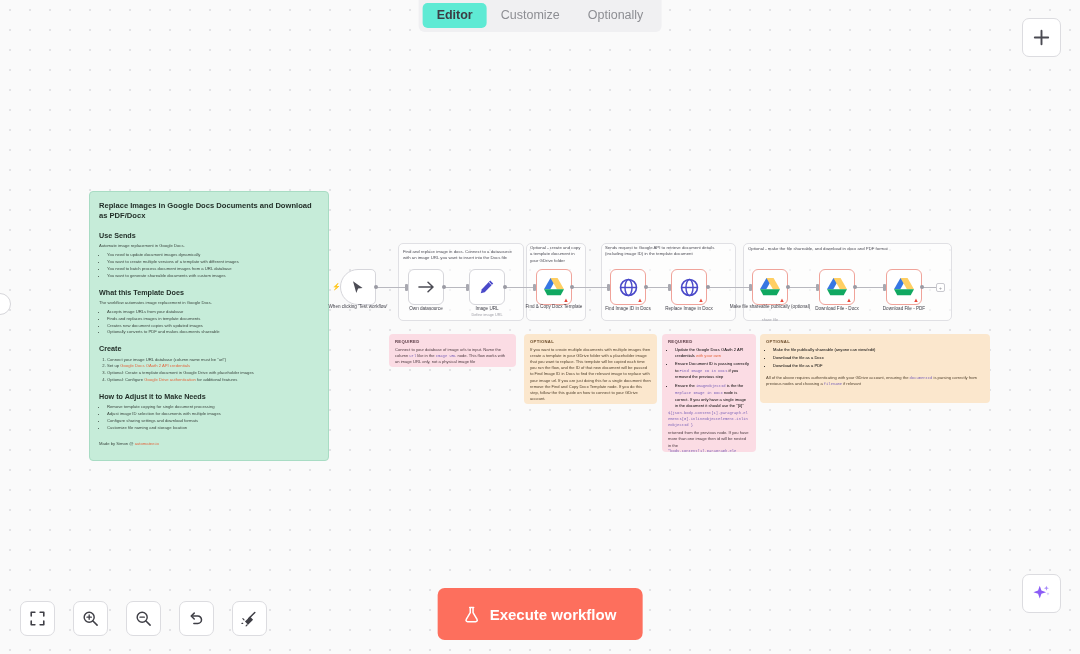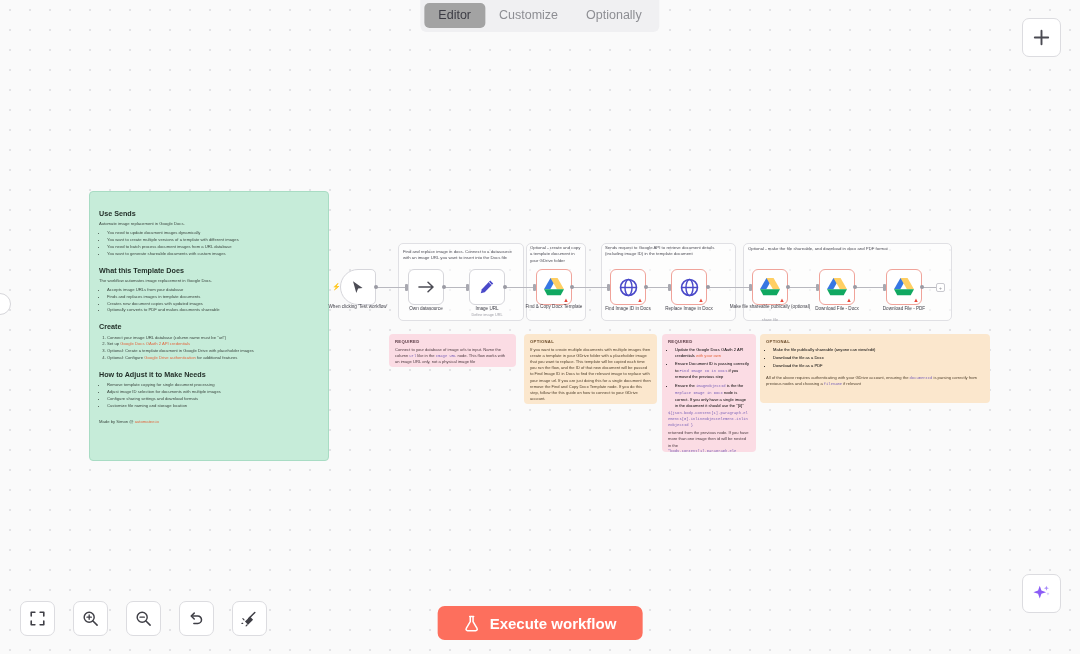--- a/index.html
+++ b/index.html
@@ -26,21 +26,21 @@
     padding: 4px;
     height: 62px;
     z-index: 40;
   }
   .tab {
     font-size: 12.5px; color: #8d8e93;
     padding: 6px 14px 7px; border-radius: 5px;
     line-height: 1; white-space: nowrap; cursor: pointer;
     background: transparent;
   }
-  .tab.active { background: #a3a3a3; color: #3c3c44; font-weight: 400; }
+  .tab.active { background: #5eead4; color: #3c3c44; font-weight: 700; }
 
   
   .fab {
     position: absolute; background: #ffffff;
     border: 1px solid #dcdce0; border-radius: 7px;
     display: flex; align-items: center; justify-content: center;
     cursor: pointer; z-index: 30;
   }
   #add-node-btn { top: 18px; right: 19px; width: 39px; height: 39px; }
   #ai-assist-btn { bottom: 41px; right: 19px; width: 39px; height: 39px; }
@@ -55,21 +55,21 @@
     border: 1px solid #dcdce0; border-radius: 7px;
     display: flex; align-items: center; justify-content: center;
     cursor: pointer;
   }
   
   #execute-btn {
     position: absolute; left: 50%; transform: translateX(-50%);
     bottom: 14px;
     background: #fd6f5d; color: #fff;
     border: none; border-radius: 7px;
-    height: 34px; padding: 0 26px;
+    height: 52px; padding: 0 26px;
     display: flex; align-items: center; gap: 10px;
     font-size: 15px; font-weight: 600; cursor: pointer;
     font-family: "Liberation Sans", sans-serif;
     z-index: 30;
   }
 
   
   #left-stub {
     position: absolute; left: -11px; top: 293px;
     width: 22px; height: 22px; border-radius: 50%;
@@ -234,20 +234,21 @@
 </div>
 
 <button id="execute-btn">
   <svg width="16" height="17" viewBox="0 0 16 17">
     <path d="M6 1.5h4M6.6 1.5v5.2L2.6 13.4a1.5 1.5 0 0 0 1.3 2.3h8.2a1.5 1.5 0 0 0 1.3-2.3L9.4 6.7V1.5" stroke="#ffffff" stroke-width="1.5" fill="none" stroke-linecap="round" stroke-linejoin="round"></path>
   </svg>
   <span>Execute workflow</span>
 </button>
 
 <div id="sticky-note">
+  <h1>Replace Images in Google Docs Documents and Download as PDF/Docx</h1>
 
   <h2>Use Sends</h2>
   <p class="intro">Automate image replacement in Google Docs.</p>
   <ul>
     <li>You need to update document images dynamically</li>
     <li>You want to create multiple versions of a template with different images</li>
     <li>You need to batch process document images from a URL database</li>
     <li>You want to generate shareable documents with custom images</li>
   </ul>
 

